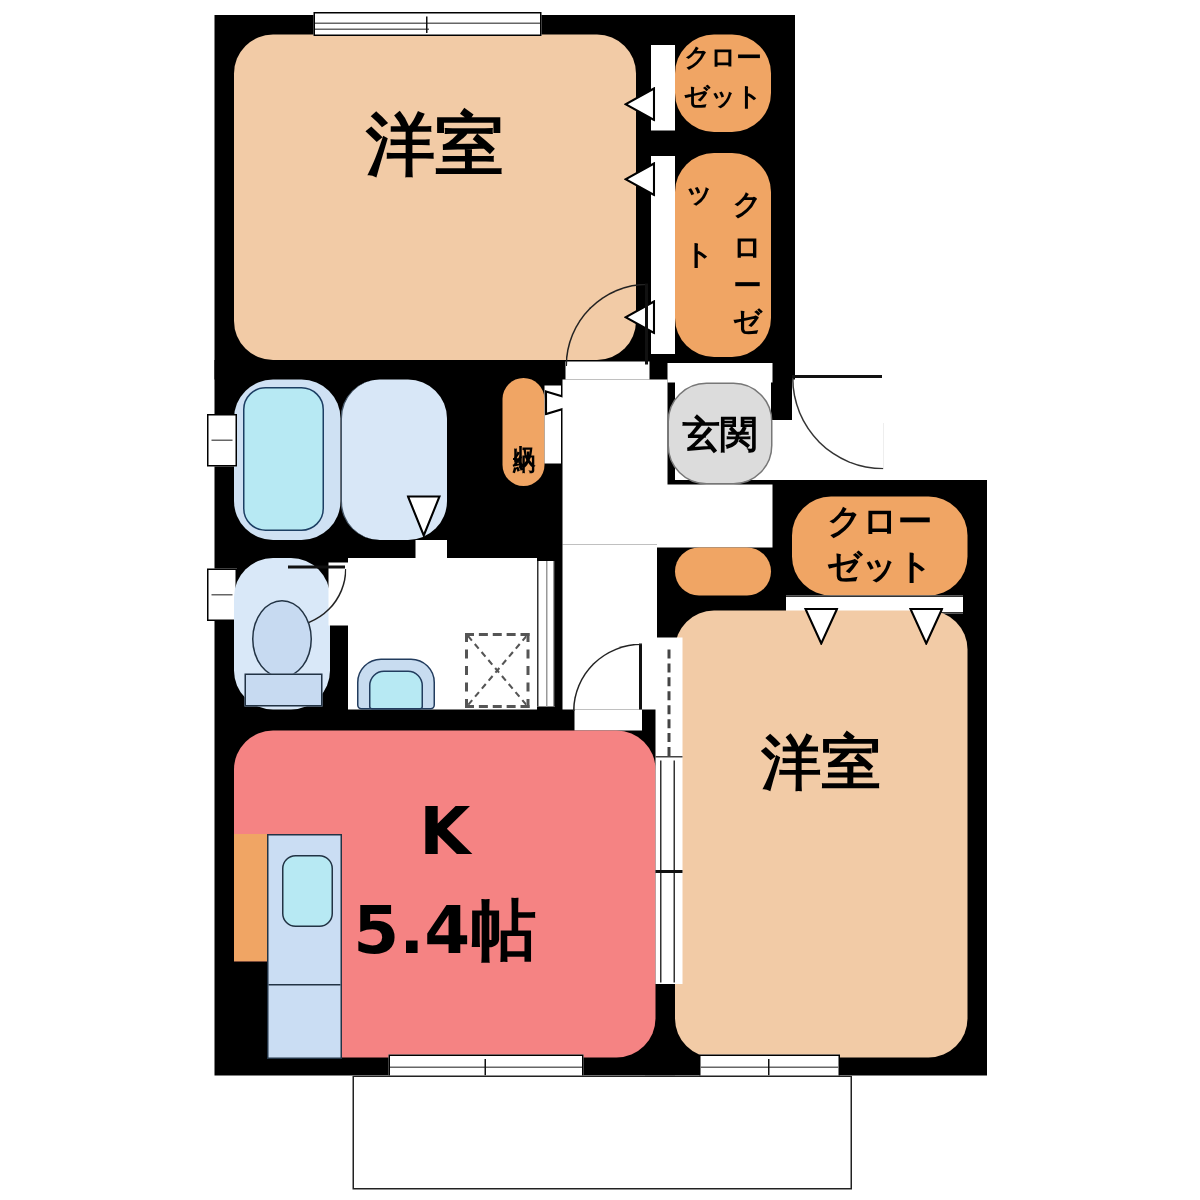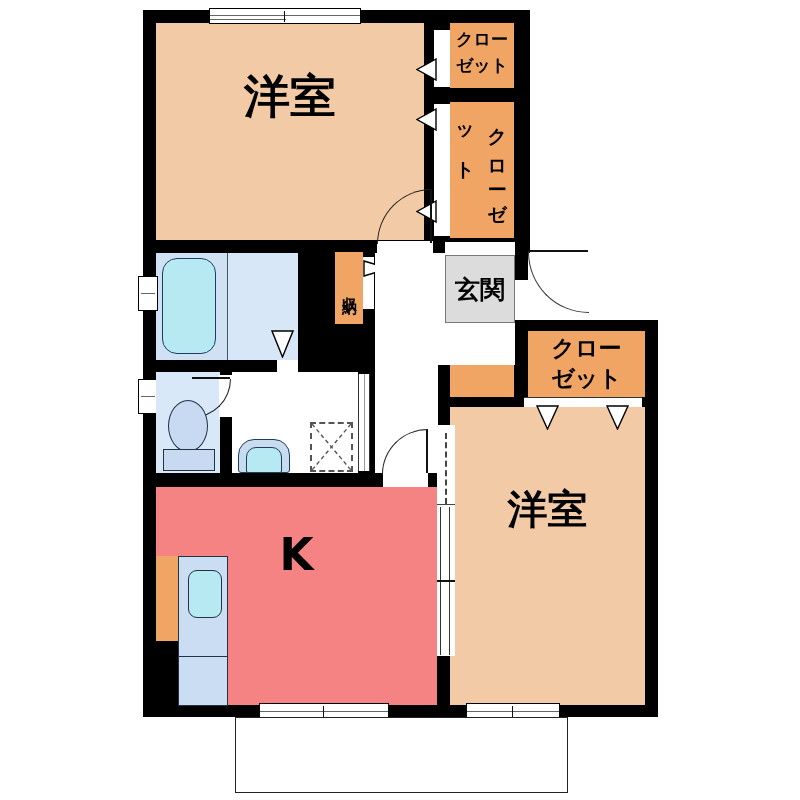--- a/index.html
+++ b/index.html
@@ -1,20 +1,20 @@
 <!DOCTYPE html>
 <html><head>
 <meta charset="utf-8">
 <style>
   html,body{margin:0;padding:0;background:#fff;}
   #plan{position:relative;width:800px;height:800px;background:#fff;overflow:hidden;
         font-family:"DejaVu Sans",sans-serif;color:#000;}
   .abs{position:absolute;}
   .wall{position:absolute;background:#000;}
-  .room{position:absolute;}
+  .room{position:absolute;border-radius:26px;}
   .lbl{position:absolute;font-weight:bold;color:#000;text-align:center;}
   .peach{background:#F2CBA6;}
   .orange{background:#F0A564;}
   .red{background:#F58383;}
   .gray{background:#DCDCDC;}
   .white{background:#fff;}
   .arc{position:absolute;border:0 solid #222;background:transparent;}
   .winbox{position:absolute;background:#fff;border:1px solid #000;box-sizing:border-box;}
   .thinline{position:absolute;background:#666;}
   .tick{position:absolute;background:#111;}
@@ -141,20 +141,21 @@
       <line x1="39" y1="0" x2="0" y2="46" stroke="#555" stroke-width="1.4" stroke-dasharray="4,3"></line>
     </svg>
   </div>
 
   <div class="abs" style="left:238px;top:439px;width:52px;height:34px;background:#C8DCF0;border:1.5px solid #223c5e;border-radius:16px 16px 3px 3px;box-sizing:border-box;"></div>
   <div class="abs" style="left:246px;top:447px;width:36px;height:26px;background:#B7E9F3;border:1px solid #223c5e;border-radius:10px 10px 2px 2px;box-sizing:border-box;"></div>
 
   <div class="room red" style="left:156px;top:487px;width:281px;height:218px;"></div>
   <div class="lbl" style="left:156px;top:522px;width:281px;font-size:44px;line-height:1.5;">
     <div>K</div>
+    <div>5.4帖</div>
   </div>
 
   <div class="abs" style="left:426px;top:429px;width:2px;height:44px;background:#111;"></div>
   <div class="arc" style="left:382px;top:429px;width:45px;height:44px;border-top:1.4px solid #222;border-left:1.4px solid #222;border-top-left-radius:100% 100%;"></div>
 
   <div class="abs" style="left:178px;top:556px;width:50px;height:150px;background:#CADDF3;border:1px solid #234;box-sizing:border-box;">
     <div class="thinline" style="left:0;top:99px;width:48px;height:1px;background:#234;"></div>
   </div>
   <div class="abs" style="left:188px;top:570px;width:34px;height:48px;background:#B7E9F3;border:1px solid #234;border-radius:9px;box-sizing:border-box;"></div>
   <div class="abs orange" style="left:156px;top:556px;width:22px;height:85px;"></div>

